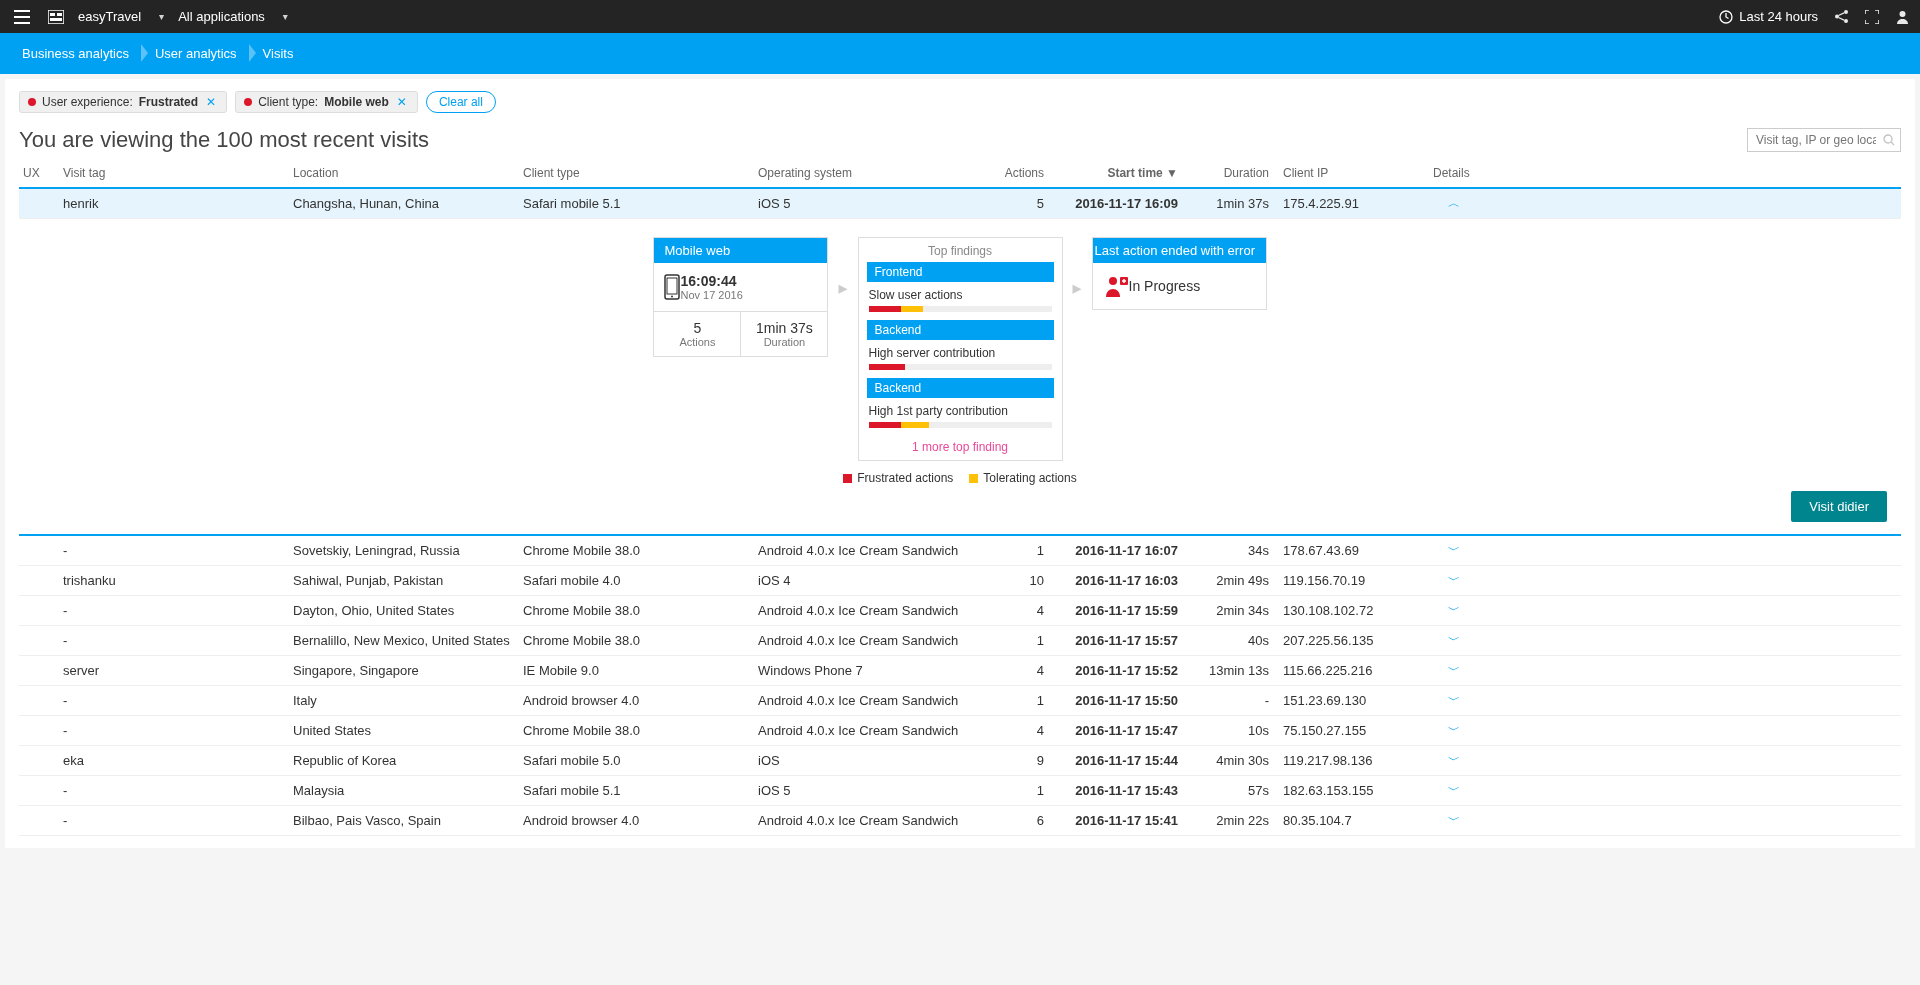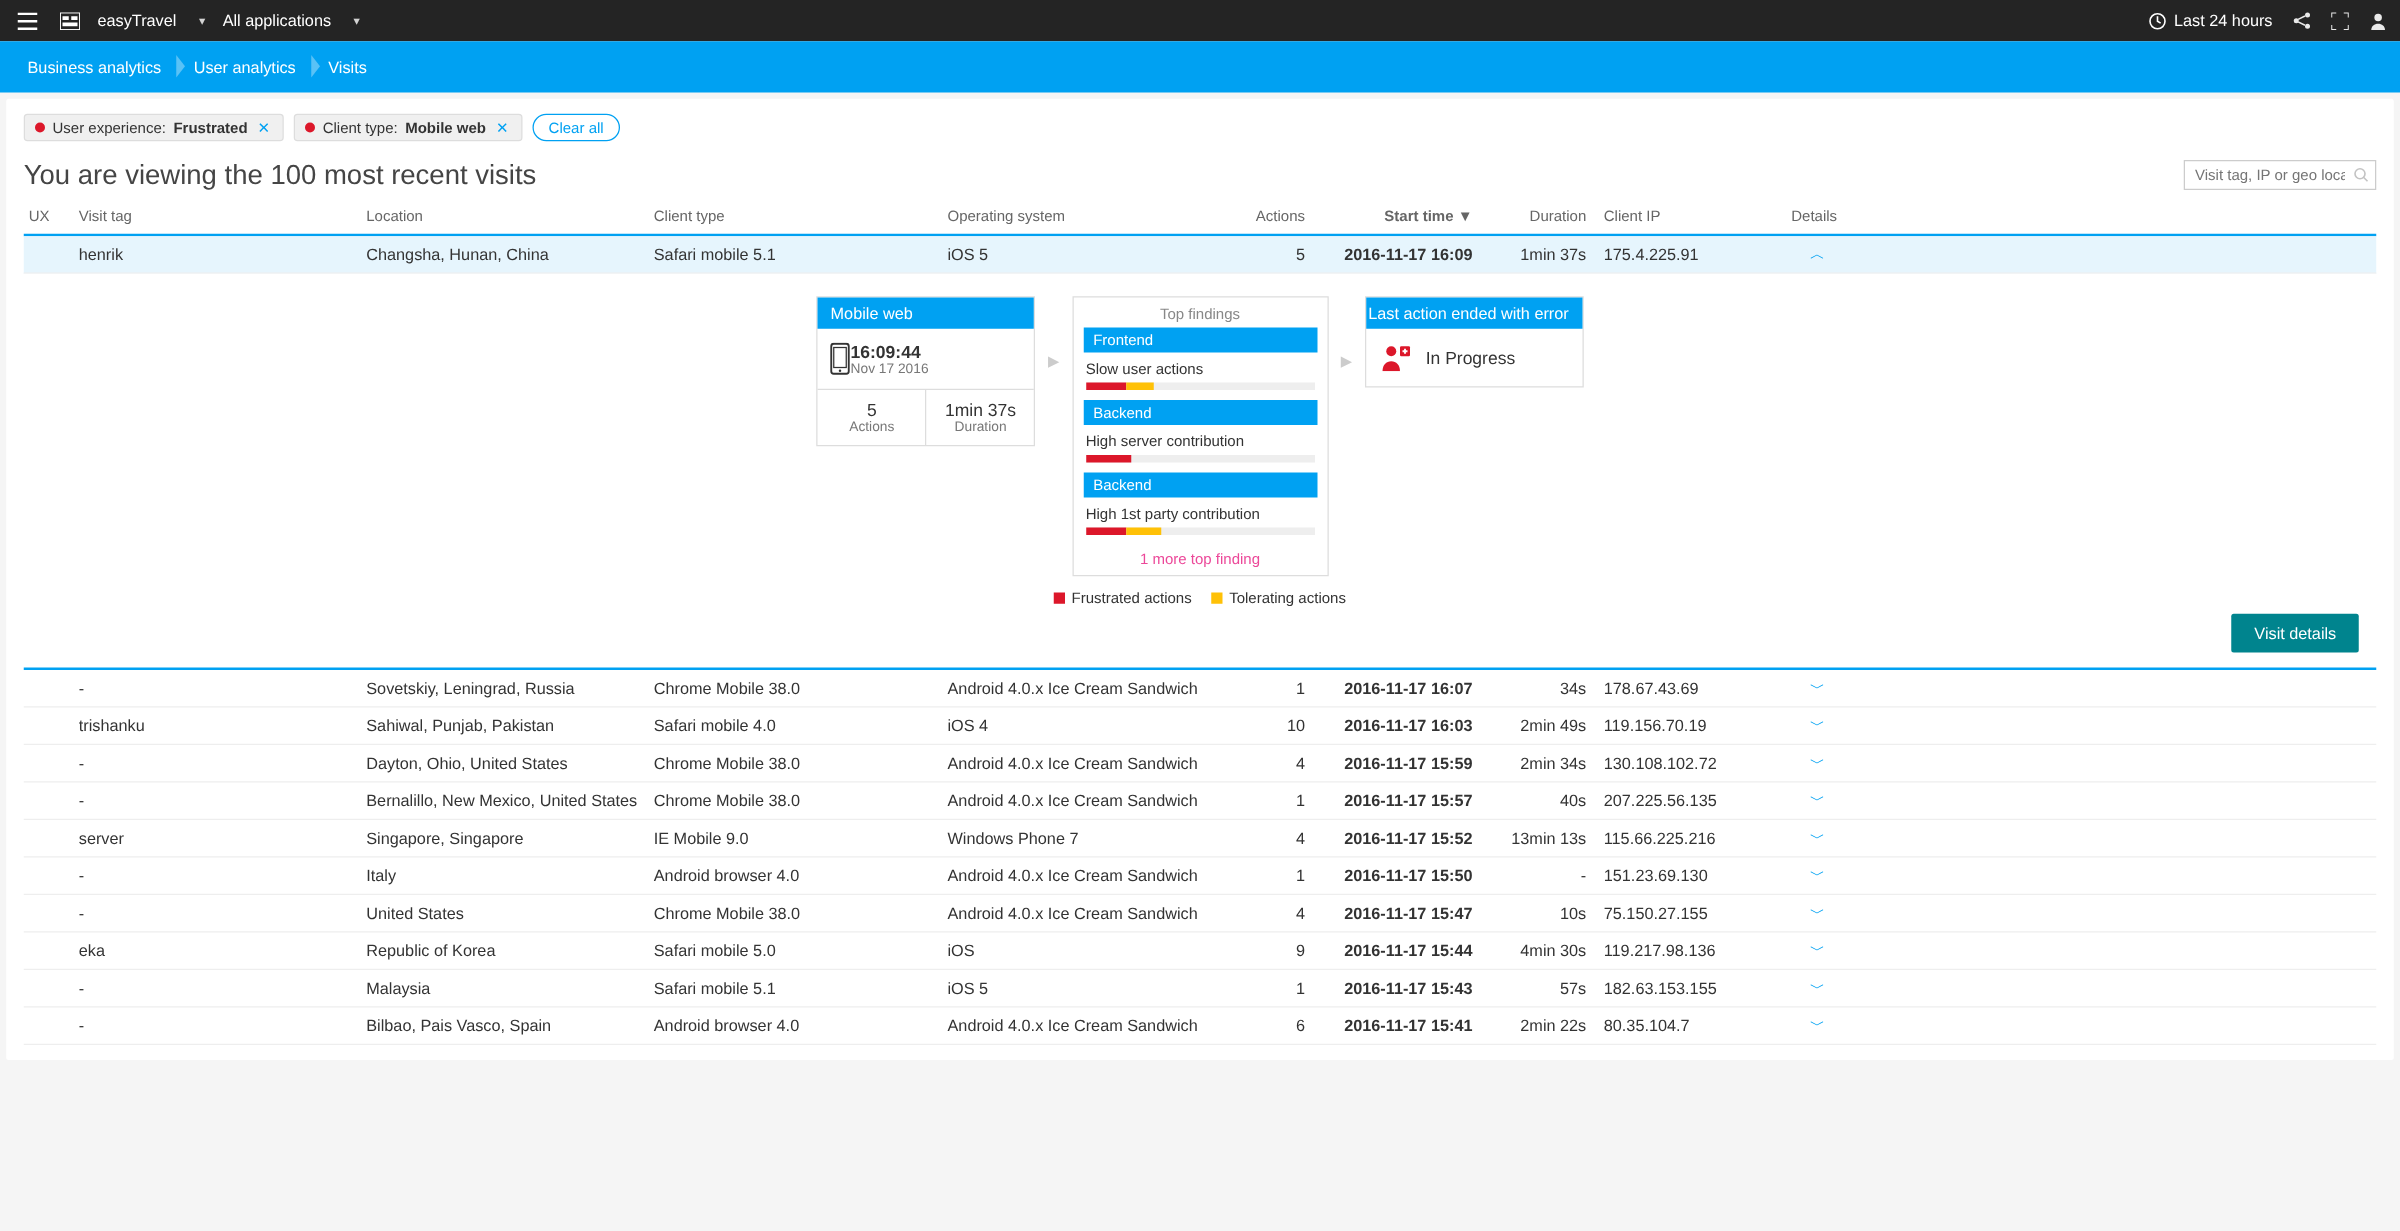--- a/index.html
+++ b/index.html
@@ -77,21 +77,21 @@
 .find-head { background: #00a1f2; color: #fff; padding: 3px 8px; font-size: 12px; }
 .find-body { padding: 6px 2px 2px; font-size: 12px; }
 .find-bar { height: 6px; display: flex; margin-top: 4px; background: #eee; }
 .fb-red { background: #dc172a; height: 100%; }
 .fb-yel { background: #ffc107; height: 100%; }
 .tf-more { text-align: center; color: #ec4899; font-size: 12px; padding: 4px 0 0; }
 
 
 .la-card { border: 1px solid #ddd; width: 175px; }
 .la-head { background: #00a1f2; color: #fff; padding: 5px 2px; font-size: 13px; }
-.la-body { display: flex; align-items: center; gap: 12px; padding: 12px; }
+.la-body { display: flex; align-items: center; gap: 0; padding: 12px; }
 .la-text { font-size: 14px; }
 
 
 .legend { display: flex; justify-content: center; gap: 16px; font-size: 12px; margin-top: 10px; }
 .legend span { display: inline-flex; align-items: center; gap: 5px; }
 .lg-red { width: 9px; height: 9px; background: #dc172a; }
 .lg-yel { width: 9px; height: 9px; background: #ffc107; }
 
 
 .visit-btn-row { display: flex; justify-content: flex-end; padding: 6px 14px 0 0; }
@@ -306,21 +306,21 @@
             <span class="lg-red"></span>
             <span>Frustrated actions</span>
           </span>
         <span>
             <span class="lg-yel"></span>
             <span>Tolerating actions</span>
           </span>
       </div>
 
       <div class="visit-btn-row">
-        <button class="visit-btn">Visit details</button>
+        <button class="visit-btn">Visit didier</button>
       </div>
     </div>
 
     <div id="rows">
         <div class="trow">
     <span class="cell"><span class="sq"></span></span>
     <span class="cell">-</span>
     <span class="cell">Sovetskiy, Leningrad, Russia</span>
     <span class="cell">Chrome Mobile 38.0</span>
     <span class="cell">Android 4.0.x Ice Cream Sandwich</span>

